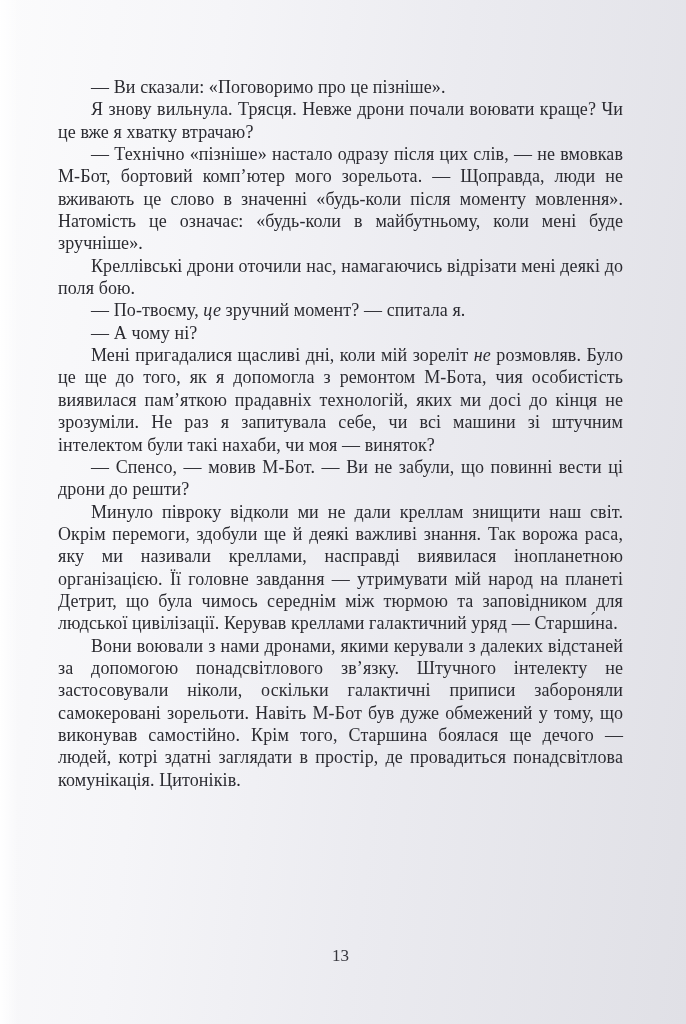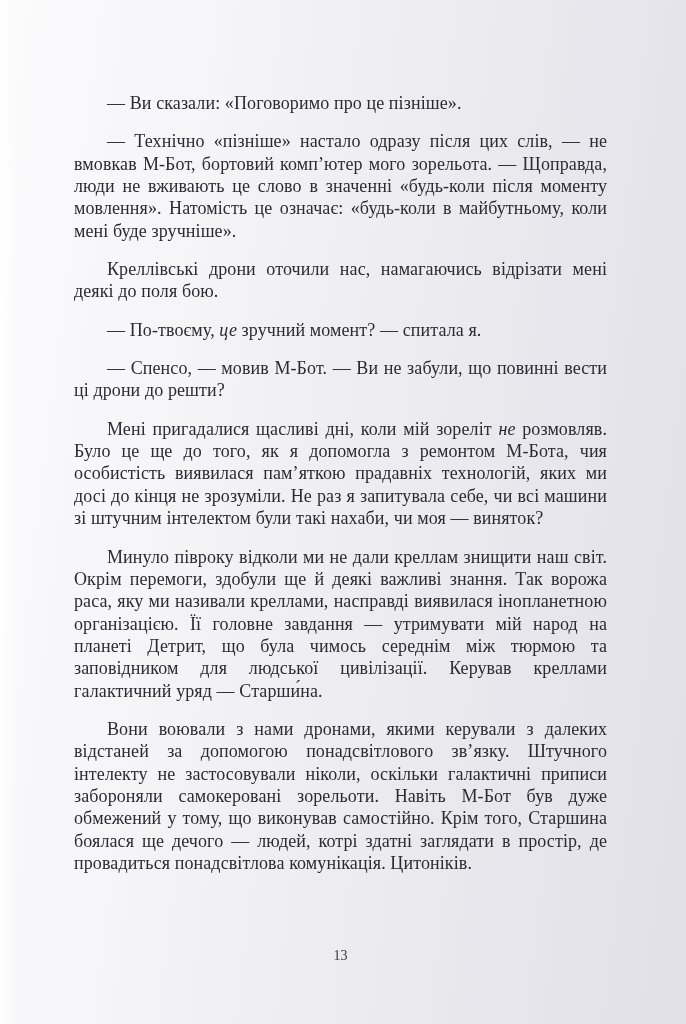--- a/index.html
+++ b/index.html
@@ -24,50 +24,52 @@
     background: linear-gradient(to right, rgba(255,255,255,0.95), rgba(255,255,255,0));
     pointer-events: none;
   }
   .text-block {
     position: absolute;
     left: 58px;
     top: 76px;
     width: 565px;
   }
   .para {
-    margin: 16px;
+    margin: 0;
     text-indent: 33px;
     text-align: justify;
     font-size: 18px;
     line-height: 22.35px;
     letter-spacing: 0.1px;
   }
   .para em {
     font-style: italic;
   }
   .page-number {
     position: absolute;
     top: 946px;
     left: 58px;
     width: 565px;
     text-align: center;
-    font-size: 14px;
+    font-size: 17px;
     line-height: 20px;
     color: #35353c;
   }
 </style>
 </head>
 <body>
 
 <div class="edge-highlight"></div>
 
 <div class="text-block">
     <p class="para">— Ви сказали: «Поговоримо про це пізніше».</p>
+    <p class="para">Я знову вильнула. Трясця. Невже дрони почали воювати краще? Чи це вже я хватку втрачаю?</p>
     <p class="para">— Технічно «пізніше» настало одразу після цих слів, — не вмовкав М-Бот, бортовий комп’ютер мого зорельота. — Щоправда, люди не вживають це слово в значенні «будь-коли після моменту мовлення». Натомість це означає: «будь-коли в майбутньому, коли мені буде зручніше».</p>
     <p class="para">Креллівські дрони оточили нас, намагаючись відрізати мені деякі до поля бою.</p>
     <p class="para">— По-твоєму, <em>це</em> зручний момент? — спитала я.</p>
+    <p class="para">— А чому ні?</p>
+    <p class="para">Мені пригадалися щасливі дні, коли мій зореліт <em>не</em> розмовляв. Було це ще до того, як я допомогла з ремонтом М-Бота, чия особистість виявилася пам’яткою прадавніх технологій, яких ми досі до кінця не зрозуміли. Не раз я запитувала себе, чи всі машини зі штучним інтелектом були такі нахаби, чи моя — виняток?</p>
     <p class="para">— Спенсо, — мовив М-Бот. — Ви не забули, що повинні вести ці дрони до решти?</p>
-    <p class="para">Мені пригадалися щасливі дні, коли мій зореліт <em>не</em> розмовляв. Було це ще до того, як я допомогла з ремонтом М-Бота, чия особистість виявилася пам’яткою прадавніх технологій, яких ми досі до кінця не зрозуміли. Не раз я запитувала себе, чи всі машини зі штучним інтелектом були такі нахаби, чи моя — виняток?</p>
     <p class="para">Минуло півроку відколи ми не дали креллам знищити наш світ. Окрім перемоги, здобули ще й деякі важливі знання. Так ворожа раса, яку ми називали креллами, насправді виявилася інопланетною організацією. Її головне завдання — утримувати мій народ на планеті Детрит, що була чимось середнім між тюрмою та заповідником для людської цивілізації. Керував креллами галактичний уряд — Старши́на.</p>
     <p class="para">Вони воювали з нами дронами, якими керували з далеких відстаней за допомогою понадсвітлового зв’язку. Штучного інтелекту не застосовували ніколи, оскільки галактичні приписи забороняли самокеровані зорельоти. Навіть М-Бот був дуже обмежений у тому, що виконував самостійно. Крім того, Старшина боялася ще дечого — людей, котрі здатні заглядати в простір, де провадиться понадсвітлова комунікація. Цитоніків.</p>
   </div>
 
 <div class="page-number">13</div>
 
 </body></html>

